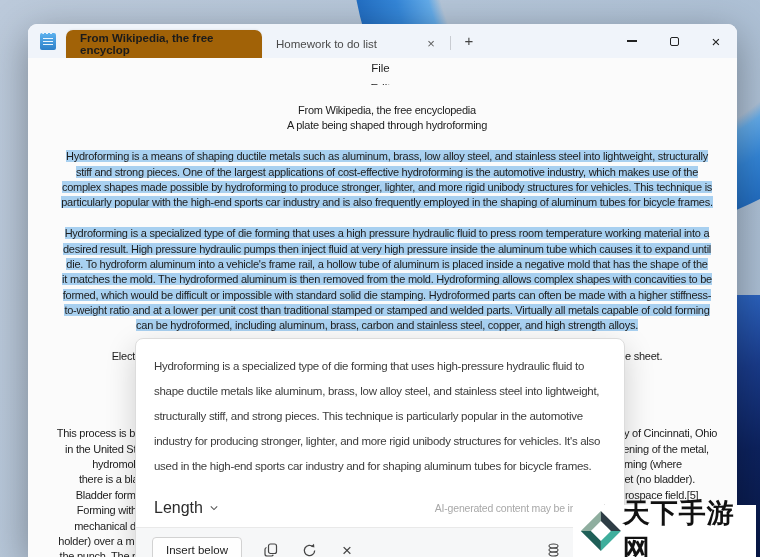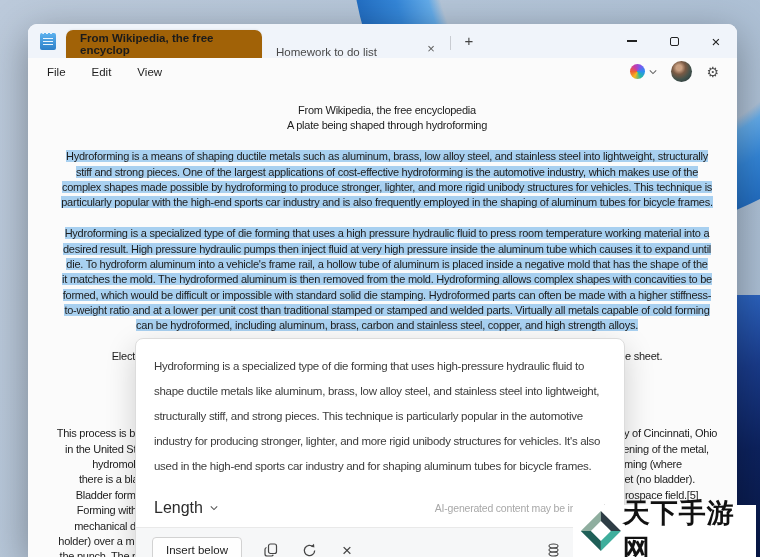--- a/index.html
+++ b/index.html
@@ -21,32 +21,32 @@
   
   .titlebar { height:34px; background:#f0f4fa; display:flex; align-items:flex-end; position:relative; }
   .app-icon { width:16px; height:17px; margin:0 10px 8px 12px; position:relative; border-radius:2px;
     background:linear-gradient(180deg,#5db2ef 0%,#2e80c8 100%); }
   .app-icon::before { content:""; position:absolute; left:2px; top:-2px; right:2px; height:3px;
     background:repeating-linear-gradient(90deg,#e9f3fb 0 2px, transparent 2px 4px); border-radius:1px; }
   .app-icon::after { content:""; position:absolute; left:3px; top:5px; width:10px; height:7px;
     background:repeating-linear-gradient(180deg,#eaf4fc 0 1px, transparent 1px 3px); }
   .tab { height:28px; display:flex; align-items:center; padding:0 10px 0 14px; font-size:11.5px; color:#454545; position:relative; }
   .tab.active { background:#a16207; border-radius:7px 7px 0 0; color:#1b1b1b; font-weight:bold; width:196px; box-shadow:0 -1px 2px rgba(0,0,0,.05); }
-  .tab.inactive { width:188px; color:#4a4a4a;align-items:flex-end; }
+  .tab.inactive { width:188px; color:#4a4a4a; }
   .tab-close { margin-left:auto; font-size:13px; color:#5c5c5c; width:18px; height:18px; line-height:17px; text-align:center; border-radius:4px; }
   .new-tab { font-size:15px; color:#444; width:24px; height:24px; line-height:22px; text-align:center; margin:0 0 4px 6px; border-radius:4px; }
   .tab-sep { width:1px; height:14px; background:#c9ccd2; margin-bottom:8px; }
   .win-controls { position:absolute; right:0; top:0; height:34px; display:flex; }
   .win-btn { width:42px; height:34px; display:flex; align-items:center; justify-content:center; color:#222; }
   .min-glyph { width:10px; height:1.3px; background:#222; }
   .max-glyph { width:9px; height:9px; border:1.2px solid #222; border-radius:2px; }
   .close-glyph { font-size:15px; line-height:1; }
 
   
-  .menubar { height:27px; background:#fbfbfb; display:flex; align-items:center; padding:0 10px 0 6px; position:relative; }
+  .menubar { height:27px; background:#fbfbfb; display:flex; align-items:center; padding:0 10px 0 6px; position:relative;flex-direction:column; }
   .menu-item { font-size:11.5px; color:#1e1e1e; padding:4px 13px; border-radius:4px; }
   .menu-right { margin-left:auto; display:flex; align-items:center; gap:14px; padding-right:8px; }
   .copilot-btn { display:flex; align-items:center; gap:4px; }
   .copilot-swirl { width:15px; height:15px; border-radius:50%;
     background:conic-gradient(from 210deg, #f7b81b, #ef5e35, #c93ba8, #7b57ee, #2c8ef0, #25b9a3, #f7b81b); }
   .chev { width:8px; height:8px; }
   .avatar { width:21px; height:21px; border-radius:50%;
     background:radial-gradient(circle at 38% 32%, #caa183 14%, #7a5a44 34%, #41524c 62%, #232c33 100%); }
   .gear { font-size:14px; color:#4f4f4f; line-height:1; }
 

